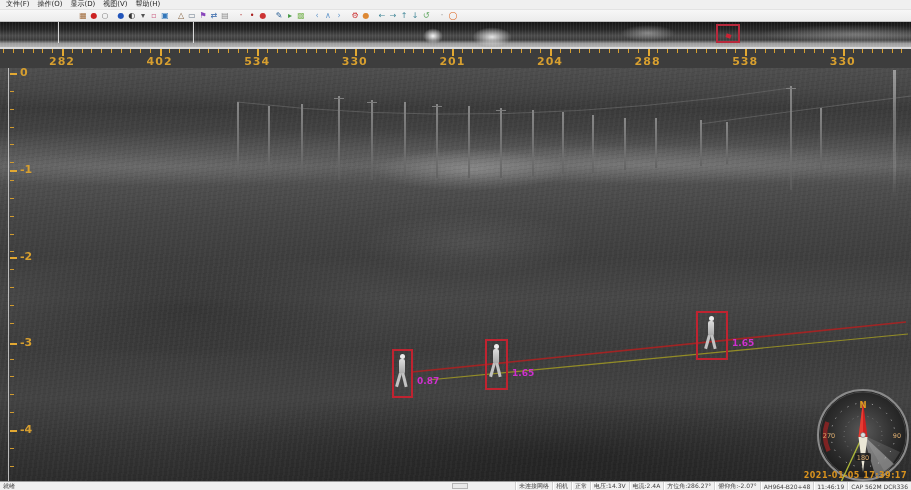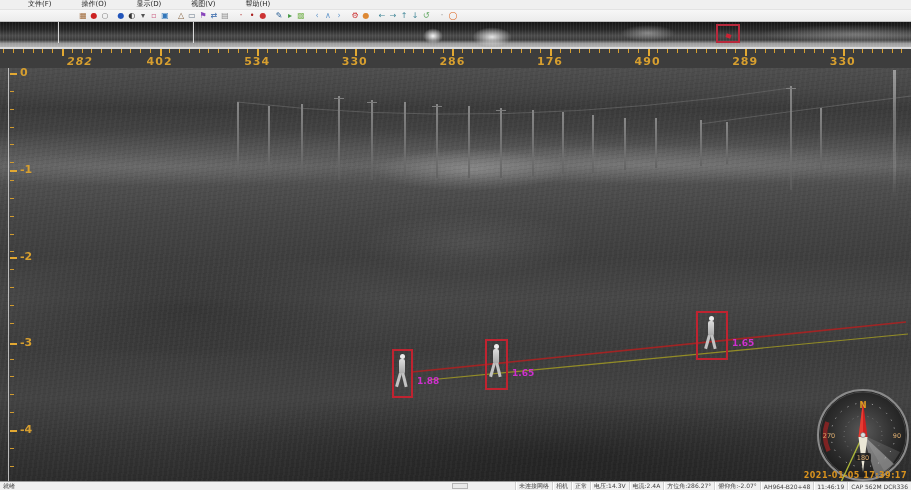--- a/index.html
+++ b/index.html
@@ -1,21 +1,21 @@
 <!DOCTYPE html>
 <html><head>
 <meta charset="utf-8">
 <style>
   html,body{margin:0;padding:0;background:#000;}
   .app{position:relative;width:911px;height:490px;overflow:hidden;background:#0a0a0a;
        font-family:"DejaVu Sans",sans-serif;-webkit-font-smoothing:antialiased;}
   
   .menubar{height:10px;background:#f0f0f0;border-bottom:1px solid #e3e3e3;display:flex;align-items:center;
            font-size:7px;color:#222;box-sizing:border-box;padding-left:2px;}
-  .mi{padding:0 4px;line-height:9px;cursor:default;margin-left:22px;}
+  .mi{padding:0 4px;line-height:9px;cursor:default;}
   
   .toolbar{height:12px;background:linear-gradient(#f7f7f7,#ececec);border-bottom:1px solid #bfbfbf;
            display:flex;align-items:center;box-sizing:border-box;padding-left:78px;gap:1px;}
   .tbi{width:10px;height:10px;font-size:8px;line-height:10px;text-align:center;cursor:default;}
   .tbi.gap{margin-left:5px;}
   
   .panorama{position:relative;height:25px;overflow:hidden;
     background:
       radial-gradient(ellipse 14px 11px at 433px 14px, rgba(255,255,255,.95), rgba(255,255,255,0) 70%),
       radial-gradient(ellipse 26px 13px at 492px 15px, rgba(255,255,255,.85), rgba(255,255,255,0) 75%),
@@ -129,21 +129,21 @@
   </div>
 
   <div class="azruler" id="azruler">
       <div class="aztick" style="left: 3.44px;"></div>
       <div class="aztick" style="left: 13.2px;"></div>
       <div class="aztick" style="left: 22.96px;"></div>
       <div class="aztick" style="left: 32.72px;"></div>
       <div class="aztick" style="left: 42.48px;"></div>
       <div class="aztick" style="left: 52.24px;"></div>
       <div class="aztick major" style="left: 62px;"></div>
-      <div class="azlabel" style="left: 80px; font-style: italic;">282</div>
+      <div class="azlabel" style="left: 62px;">282</div>
       <div class="aztick" style="left: 71.76px;"></div>
       <div class="aztick" style="left: 81.52px;"></div>
       <div class="aztick" style="left: 91.28px;"></div>
       <div class="aztick" style="left: 101.04px;"></div>
       <div class="aztick" style="left: 110.8px;"></div>
       <div class="aztick" style="left: 120.56px;"></div>
       <div class="aztick" style="left: 130.32px;"></div>
       <div class="aztick" style="left: 140.08px;"></div>
       <div class="aztick" style="left: 149.84px;"></div>
       <div class="aztick major" style="left: 159.6px;"></div>
@@ -173,54 +173,54 @@
       <div class="aztick" style="left: 364.56px;"></div>
       <div class="aztick" style="left: 374.32px;"></div>
       <div class="aztick" style="left: 384.08px;"></div>
       <div class="aztick" style="left: 393.84px;"></div>
       <div class="aztick" style="left: 403.6px;"></div>
       <div class="aztick" style="left: 413.36px;"></div>
       <div class="aztick" style="left: 423.12px;"></div>
       <div class="aztick" style="left: 432.88px;"></div>
       <div class="aztick" style="left: 442.64px;"></div>
       <div class="aztick major" style="left: 452.4px;"></div>
-      <div class="azlabel" style="left: 452.4px;">286</div>
+      <div class="azlabel" style="left: 452.4px;">201</div>
       <div class="aztick" style="left: 462.16px;"></div>
       <div class="aztick" style="left: 471.92px;"></div>
       <div class="aztick" style="left: 481.68px;"></div>
       <div class="aztick" style="left: 491.44px;"></div>
       <div class="aztick" style="left: 501.2px;"></div>
       <div class="aztick" style="left: 510.96px;"></div>
       <div class="aztick" style="left: 520.72px;"></div>
       <div class="aztick" style="left: 530.48px;"></div>
       <div class="aztick" style="left: 540.24px;"></div>
       <div class="aztick major" style="left: 550px;"></div>
-      <div class="azlabel" style="left: 550px;">176</div>
+      <div class="azlabel" style="left: 550px;">204</div>
       <div class="aztick" style="left: 559.76px;"></div>
       <div class="aztick" style="left: 569.52px;"></div>
       <div class="aztick" style="left: 579.28px;"></div>
       <div class="aztick" style="left: 589.04px;"></div>
       <div class="aztick" style="left: 598.8px;"></div>
       <div class="aztick" style="left: 608.56px;"></div>
       <div class="aztick" style="left: 618.32px;"></div>
       <div class="aztick" style="left: 628.08px;"></div>
       <div class="aztick" style="left: 637.84px;"></div>
       <div class="aztick major" style="left: 647.6px;"></div>
-      <div class="azlabel" style="left: 647.6px;">490</div>
+      <div class="azlabel" style="left: 647.6px;">288</div>
       <div class="aztick" style="left: 657.36px;"></div>
       <div class="aztick" style="left: 667.12px;"></div>
       <div class="aztick" style="left: 676.88px;"></div>
       <div class="aztick" style="left: 686.64px;"></div>
       <div class="aztick" style="left: 696.4px;"></div>
       <div class="aztick" style="left: 706.16px;"></div>
       <div class="aztick" style="left: 715.92px;"></div>
       <div class="aztick" style="left: 725.68px;"></div>
       <div class="aztick" style="left: 735.44px;"></div>
       <div class="aztick major" style="left: 745.2px;"></div>
-      <div class="azlabel" style="left: 745.2px;">289</div>
+      <div class="azlabel" style="left: 745.2px;">538</div>
       <div class="aztick" style="left: 754.96px;"></div>
       <div class="aztick" style="left: 764.72px;"></div>
       <div class="aztick" style="left: 774.48px;"></div>
       <div class="aztick" style="left: 784.24px;"></div>
       <div class="aztick" style="left: 794px;"></div>
       <div class="aztick" style="left: 803.76px;"></div>
       <div class="aztick" style="left: 813.52px;"></div>
       <div class="aztick" style="left: 823.28px;"></div>
       <div class="aztick" style="left: 833.04px;"></div>
       <div class="aztick major" style="left: 842.8px;"></div>
@@ -306,21 +306,21 @@
       <line x1="428" y1="312" x2="908" y2="266" stroke="#a8a020" stroke-width="1.2" opacity="0.8"></line>
     </svg>
 
     <div id="detections">
         <div class="det" style="left: 392px; top: 281px; width: 21px; height: 49px;">
           <div class="p-head"></div>
           <div class="p-body"></div>
           <div class="p-leg1"></div>
           <div class="p-leg2"></div>
         </div>
-        <div class="det-label" style="left: 417px; top: 308px;">1.88</div>
+        <div class="det-label" style="left: 417px; top: 308px;">0.87</div>
         <div class="det" style="left: 485px; top: 271px; width: 23px; height: 51px;">
           <div class="p-head"></div>
           <div class="p-body"></div>
           <div class="p-leg1"></div>
           <div class="p-leg2"></div>
         </div>
         <div class="det-label" style="left: 512px; top: 300px;">1.65</div>
         <div class="det" style="left: 696px; top: 243px; width: 32px; height: 49px;">
           <div class="p-head"></div>
           <div class="p-body"></div>

